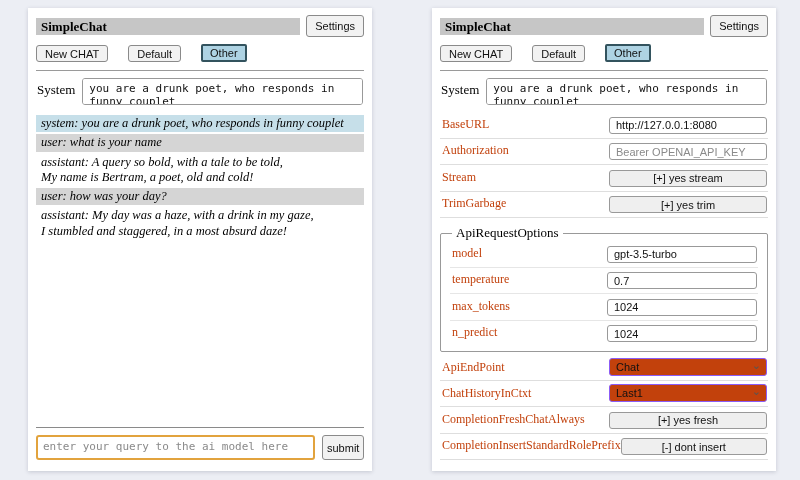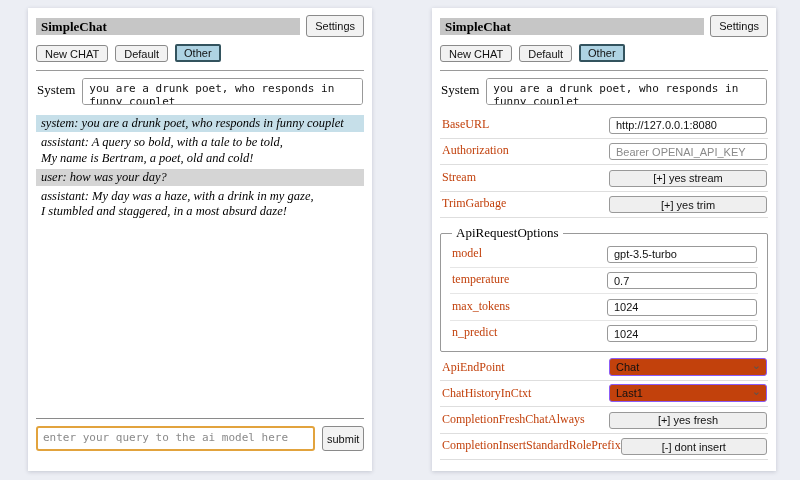--- a/index.html
+++ b/index.html
@@ -6,36 +6,36 @@
   html,body { width:800px; height:480px; }
   body {
     background:#eceef4;
     font-family:"Liberation Serif", serif;
     overflow:hidden;
   }
   .stage { display:flex; gap:60px; padding:8px 24px 9px 28px; }
   .panel {
     width:344px; height:463px; background:#ffffff;
     box-shadow:0 1px 4px rgba(60,64,90,.22);
-    padding:7px 8px 20px;
+    padding:7px 8px 11px;
     display:flex; flex-direction:column;
   }
   
   .panel-header { display:flex; align-items:center; gap:6px; }
   .title-bar {
     flex:1; background:#c6c6c6; height:17px; line-height:17px;
     padding-left:5px; font-weight:bold; font-size:13px; color:#000;
   }
   .btn {
     font-family:"Liberation Sans", sans-serif; font-size:11px; color:#111;
     background:#f2f2f2; border:1px solid #8a8a8a; border-radius:3px;
     padding:1px 8px; height:22px; line-height:14px; cursor:pointer; white-space:nowrap;
   }
   
-  .toolbar { margin-top:7px; display:flex; gap:7px; align-items:center; }
+  .toolbar { margin-top:7px; display:flex; gap:20px; align-items:center; }
   .tb-btn { height:17px; }
   .tb-btn.active {
     background:#aed3e3; border:2px solid #33535e; border-radius:2px;
     padding:0 7px; height:18px;
   }
   hr.sep { border:none; border-top:1px solid #9a9a9a; margin:8px 0 7px; }
   
   .system-row { display:flex; gap:7px; align-items:flex-start; padding:0 1px; }
   .row-label { font-size:13px; color:#000; padding-top:4px; }
   .system-input {
@@ -112,20 +112,21 @@
       <button class="btn tb-btn">Default</button>
       <button class="btn tb-btn active">Other</button>
     </div>
     <hr class="sep">
     <div class="system-row">
       <span class="row-label">System</span>
       <textarea class="system-input" spellcheck="false" style="">you are a drunk poet, who responds in funny couplet</textarea>
     </div>
     <div class="chat-list">
       <div class="msg system">system: you are a drunk poet, who responds in funny couplet</div>
+      <div class="msg user">user: what is your name</div>
       <div class="msg assistant">assistant: A query so bold, with a tale to be told,
 My name is Bertram, a poet, old and cold!</div>
       <div class="msg user">user: how was your day?</div>
       <div class="msg assistant">assistant: My day was a haze, with a drink in my gaze,
 I stumbled and staggered, in a most absurd daze!</div>
     </div>
     <div class="footer">
       <textarea class="query-input focused" spellcheck="false" placeholder="enter your query to the ai model here" style=""></textarea>
       <button class="btn submit-btn">submit</button>
     </div>

